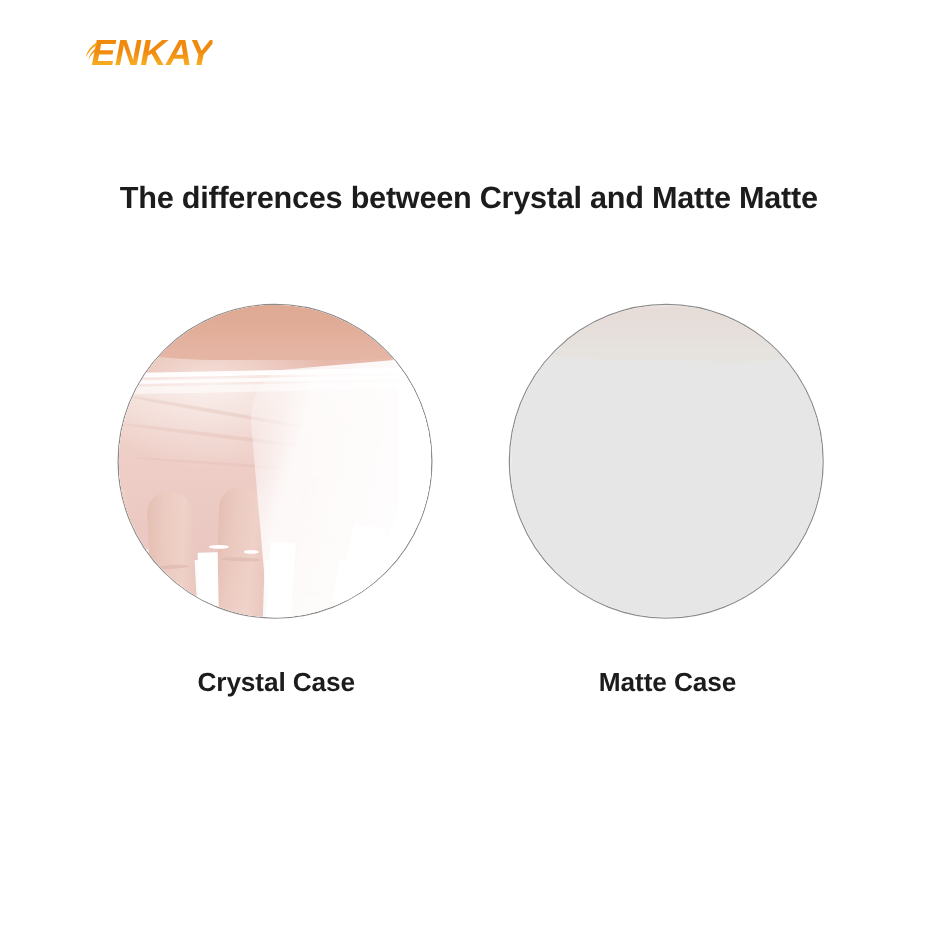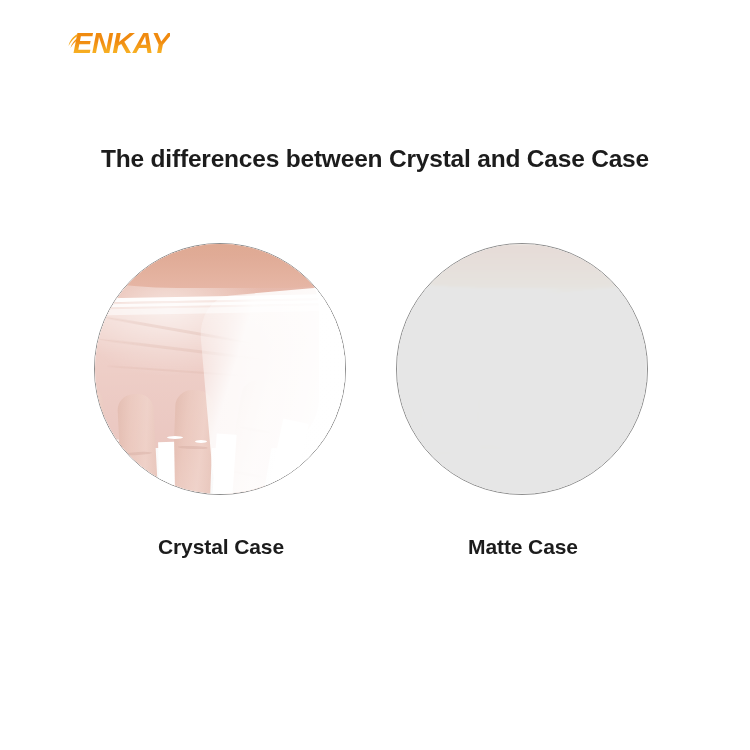--- a/index.html
+++ b/index.html
@@ -66,21 +66,21 @@
     top: 243px;
     width: 686px;
     height: 330px;
   }
   .compare-item {
     position: absolute;
     top: 0;
     width: 254px;
   }
   .compare-item.left  { left: 94px; }
-  .compare-item.right { left: 396px; }
+  .compare-item.right { left: 407px; }
 
   .case-circle {
     position: relative;
     width: 252px;
     height: 252px;
     border-radius: 50%;
     border: 1px solid #8c8c8c;
     overflow: hidden;
     background: #ffffff;
     box-sizing: border-box;
@@ -243,21 +243,21 @@
 <body>
 
 <div id="brand-logo">
   <svg class="logo-swoosh" viewBox="0 0 10 22" aria-hidden="true">
     <path d="M9.5 1 C5 3.5 1.5 8 0.5 13 C3 8.5 6 5 9.5 3 Z" fill="#f5a81c"></path>
     <path d="M9.5 5 C6 7.5 3.5 11 2.5 15 C4.5 11.5 7 8.5 9.5 7 Z" fill="#f29111"></path>
   </svg>
   <span class="logo-word">ENKAY</span>
 </div>
 
-<div id="page-title">The differences between Crystal and Case Case</div>
+<div id="page-title">The differences between Crystal and Matte Matte</div>
 
 <div id="comparison">
 
   <div class="compare-item left">
     <div class="case-circle">
       <div class="scene crystal">
         <div class="backdrop"></div>
         <div class="palm">
           <div class="crease c4"></div>
           <div class="crease c5"></div>

